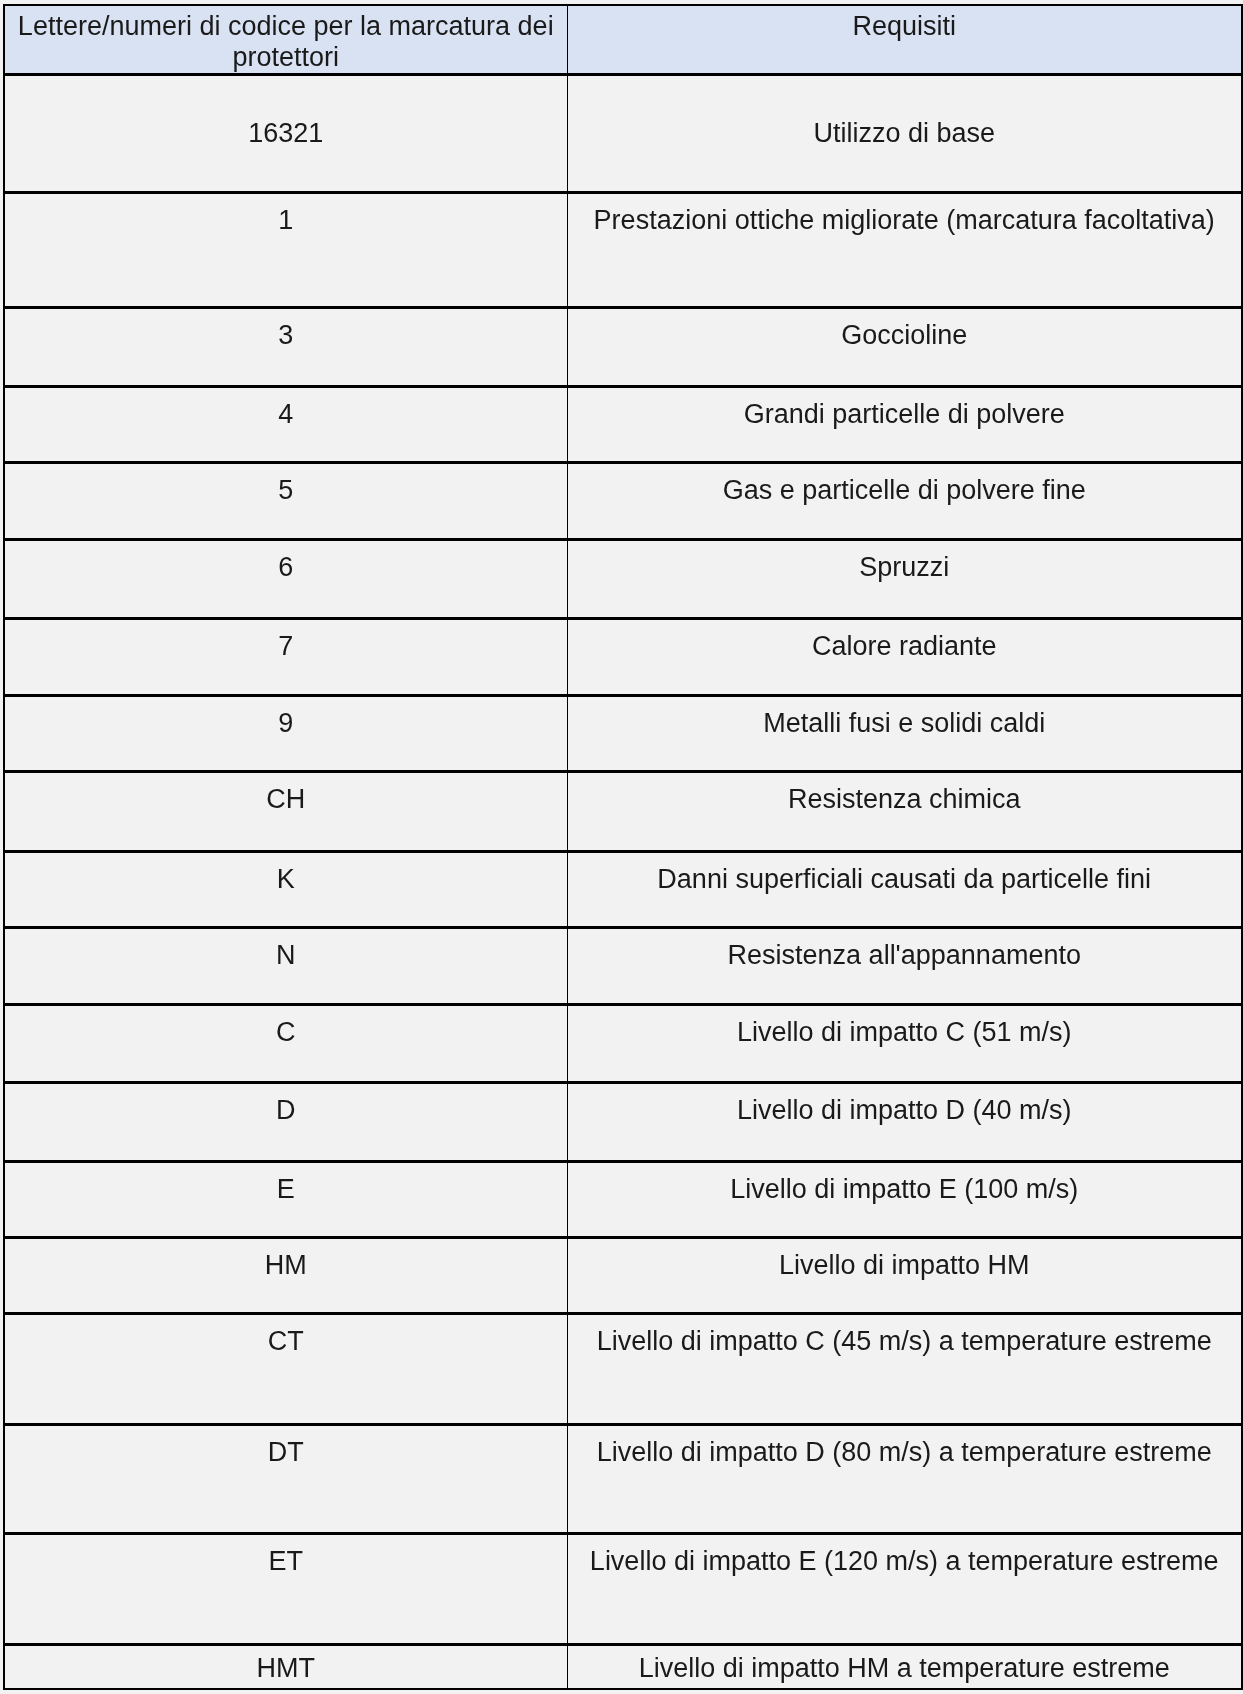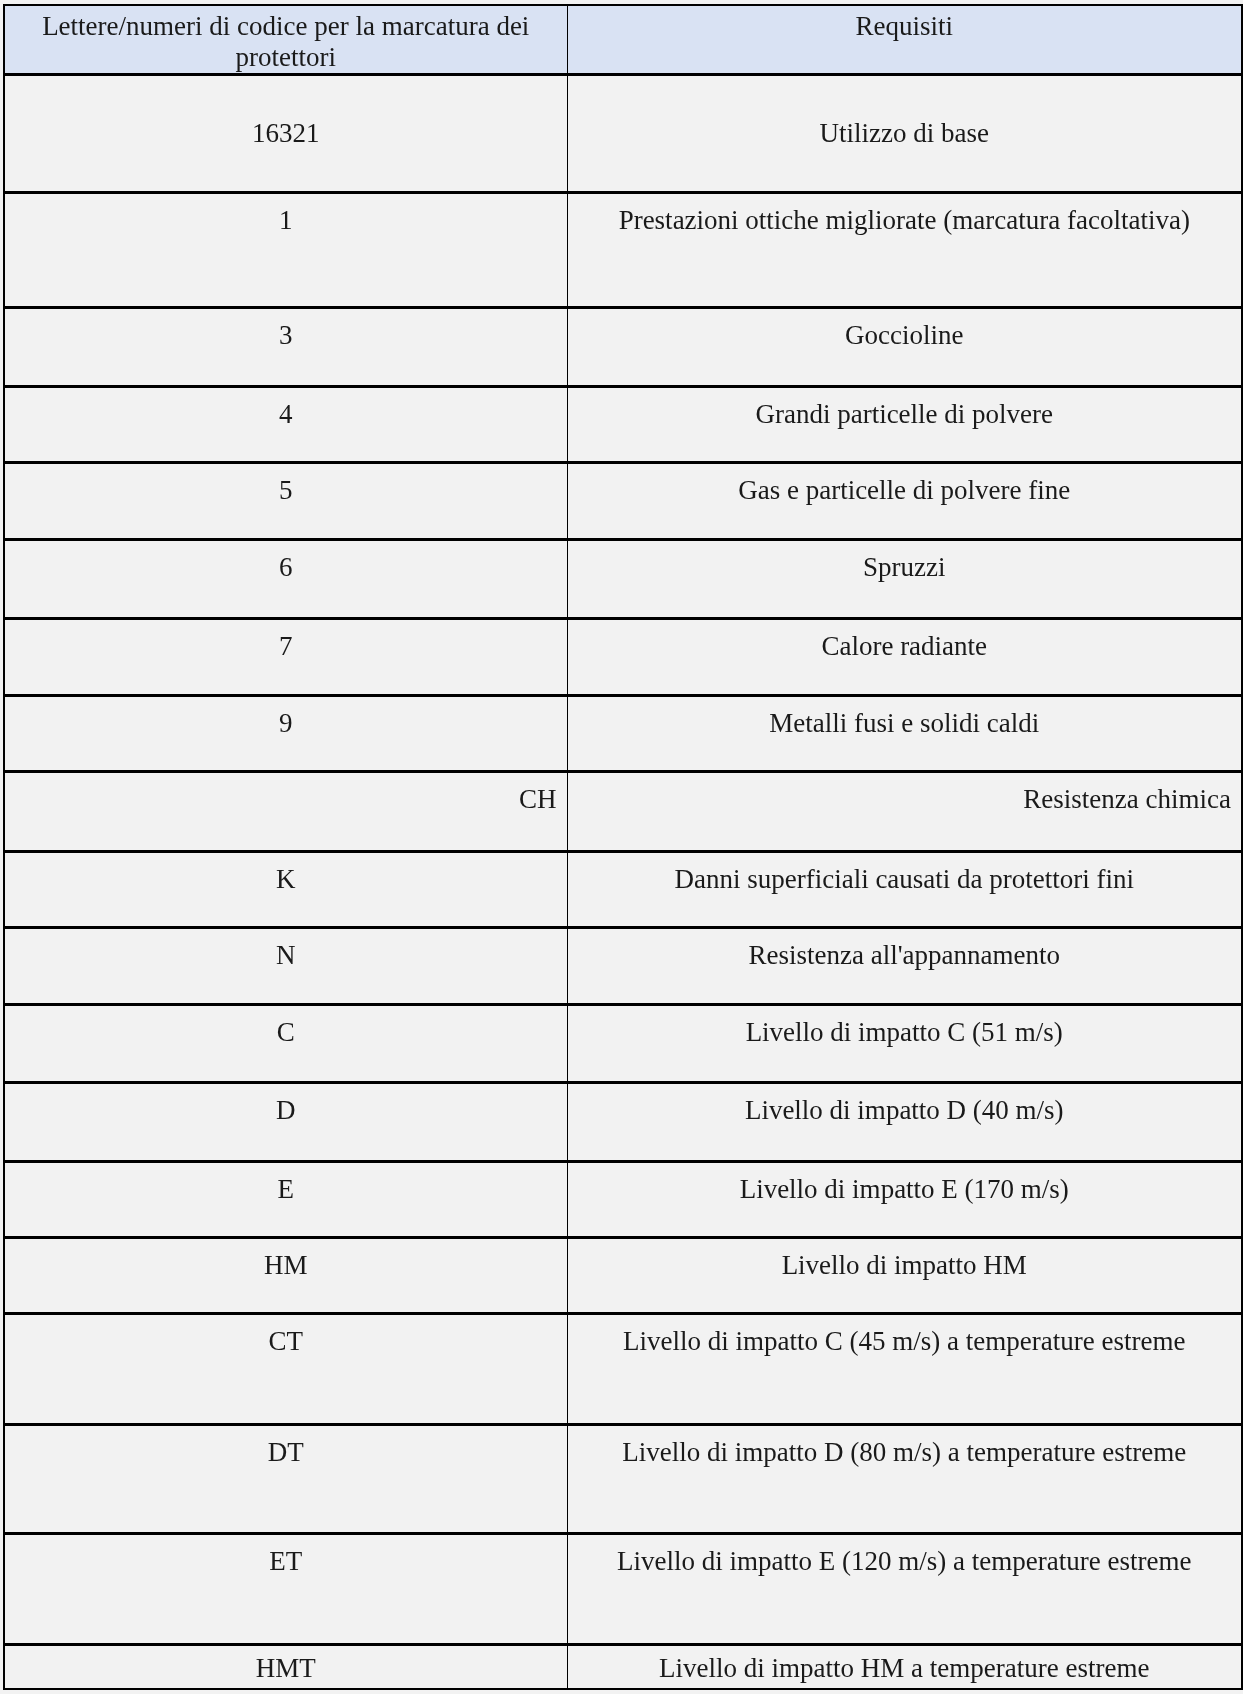--- a/index.html
+++ b/index.html
@@ -16,21 +16,20 @@
     background: #f2f2f2;
   }
   table.code-table {
     border-collapse: collapse;
     table-layout: fixed;
     width: 1238px;
     margin: 4px 2px 5px 3px;
     border: 2px solid #000;
     font-size: 27px;
     line-height: 34px;
-    font-family: Liberation Serif, serif;
   }
   col.col-code  { width: 563px; }
   col.col-req   { width: 675px; }
   th, td {
     box-sizing: border-box;
     vertical-align: top;
     text-align: center;
     padding: 9px 10px 0 10px;
     font-weight: normal;
   }
@@ -50,21 +49,21 @@
 
   
   tbody tr:nth-child(1)  td { height: 118px; padding-top: 40px; }
   tbody tr:nth-child(2)  td { height: 115px; }
   tbody tr:nth-child(3)  td { height: 79px;  }
   tbody tr:nth-child(4)  td { height: 76px;  }
   tbody tr:nth-child(5)  td { height: 77px;  }
   tbody tr:nth-child(6)  td { height: 79px;  }
   tbody tr:nth-child(7)  td { height: 77px;  }
   tbody tr:nth-child(8)  td { height: 76px;  }
-  tbody tr:nth-child(9)  td { height: 80px; text-align: right;  }
+  tbody tr:nth-child(9)  td { height: 80px;  }
   tbody tr:nth-child(10) td { height: 76px;  }
   tbody tr:nth-child(11) td { height: 77px;  }
   tbody tr:nth-child(12) td { height: 78px;  }
   tbody tr:nth-child(13) td { height: 79px;  }
   tbody tr:nth-child(14) td { height: 76px;  }
   tbody tr:nth-child(15) td { height: 76px;  }
   tbody tr:nth-child(16) td { height: 111px; }
   tbody tr:nth-child(17) td { height: 109px; text-align: center; }
   tbody tr:nth-child(18) td { height: 111px; }
   tbody tr:nth-child(19) td { height: 44px; padding-top: 5px; }
@@ -116,37 +115,37 @@
         <tr>
           <td>9</td>
           <td>Metalli fusi e solidi caldi</td>
         </tr>
         <tr>
           <td>CH</td>
           <td>Resistenza chimica</td>
         </tr>
         <tr>
           <td>K</td>
-          <td>Danni superficiali causati da protettori fini</td>
+          <td>Danni superficiali causati da particelle fini</td>
         </tr>
         <tr>
           <td>N</td>
           <td>Resistenza all'appannamento</td>
         </tr>
         <tr>
           <td>C</td>
           <td>Livello di impatto C (51 m/s)</td>
         </tr>
         <tr>
           <td>D</td>
           <td>Livello di impatto D (40 m/s)</td>
         </tr>
         <tr>
           <td>E</td>
-          <td>Livello di impatto E (170 m/s)</td>
+          <td>Livello di impatto E (100 m/s)</td>
         </tr>
         <tr>
           <td>HM</td>
           <td>Livello di impatto HM</td>
         </tr>
         <tr>
           <td>CT</td>
           <td>Livello di impatto C (45 m/s) a temperature estreme</td>
         </tr>
         <tr>

